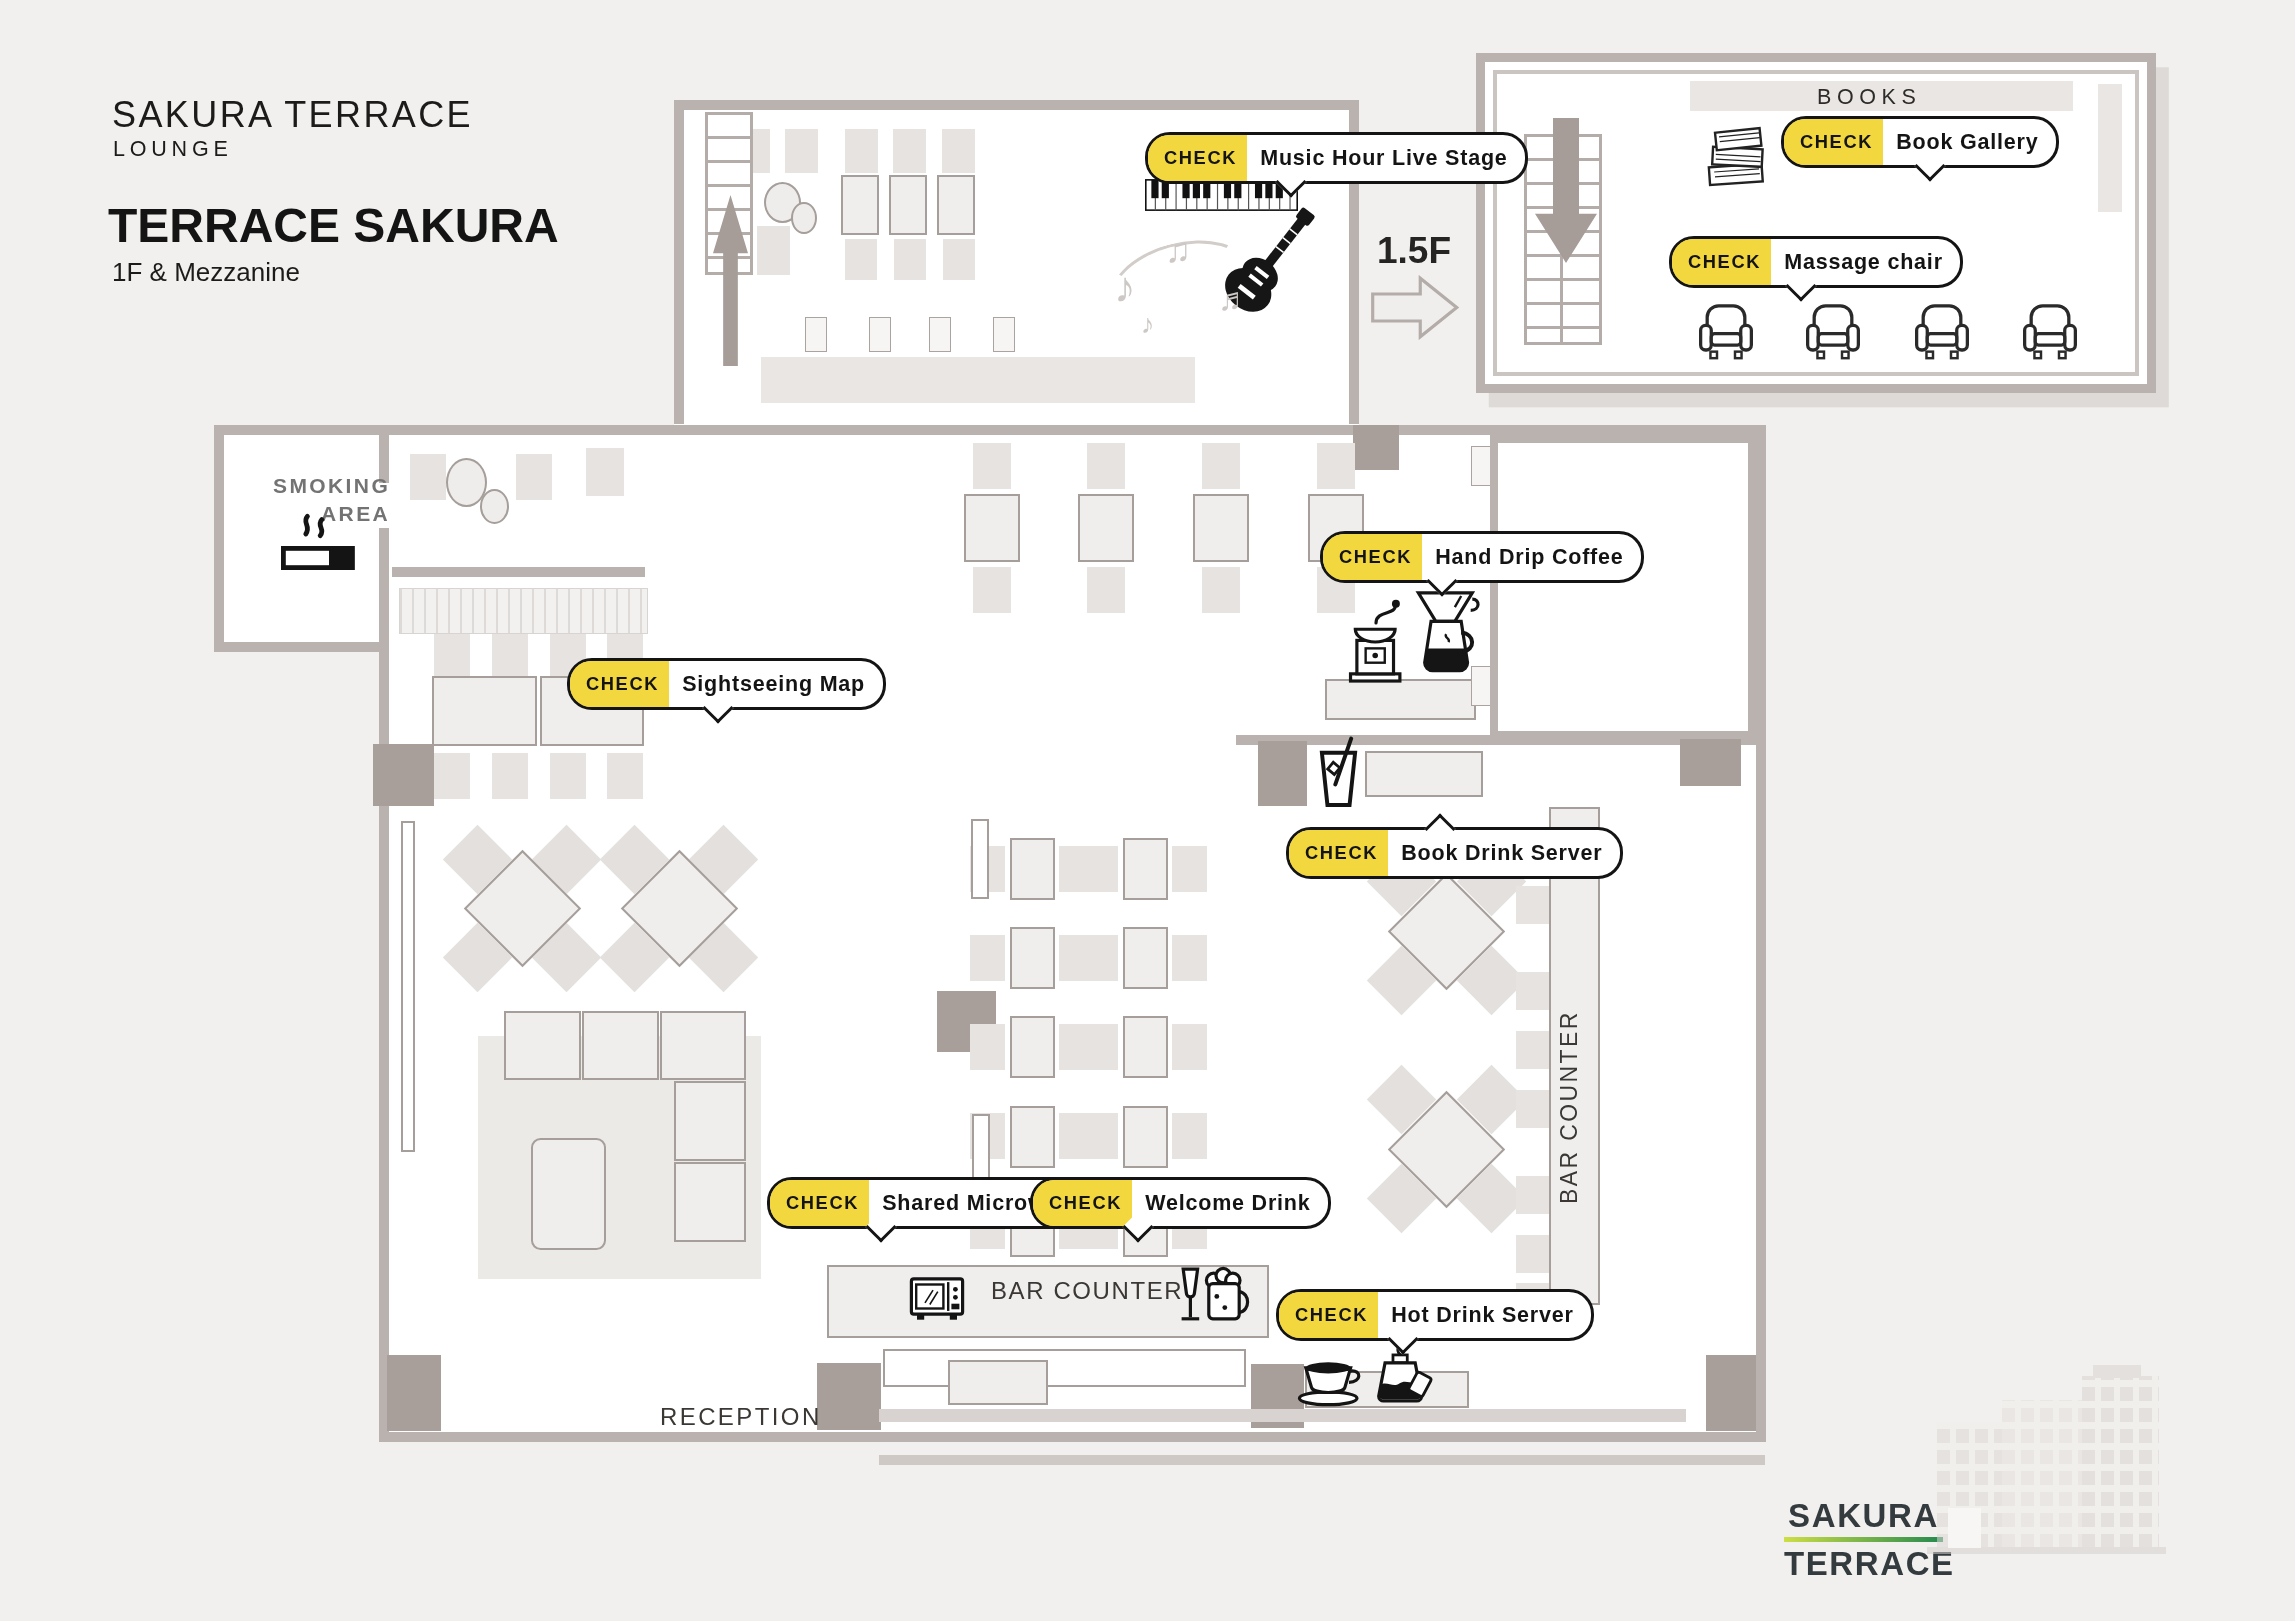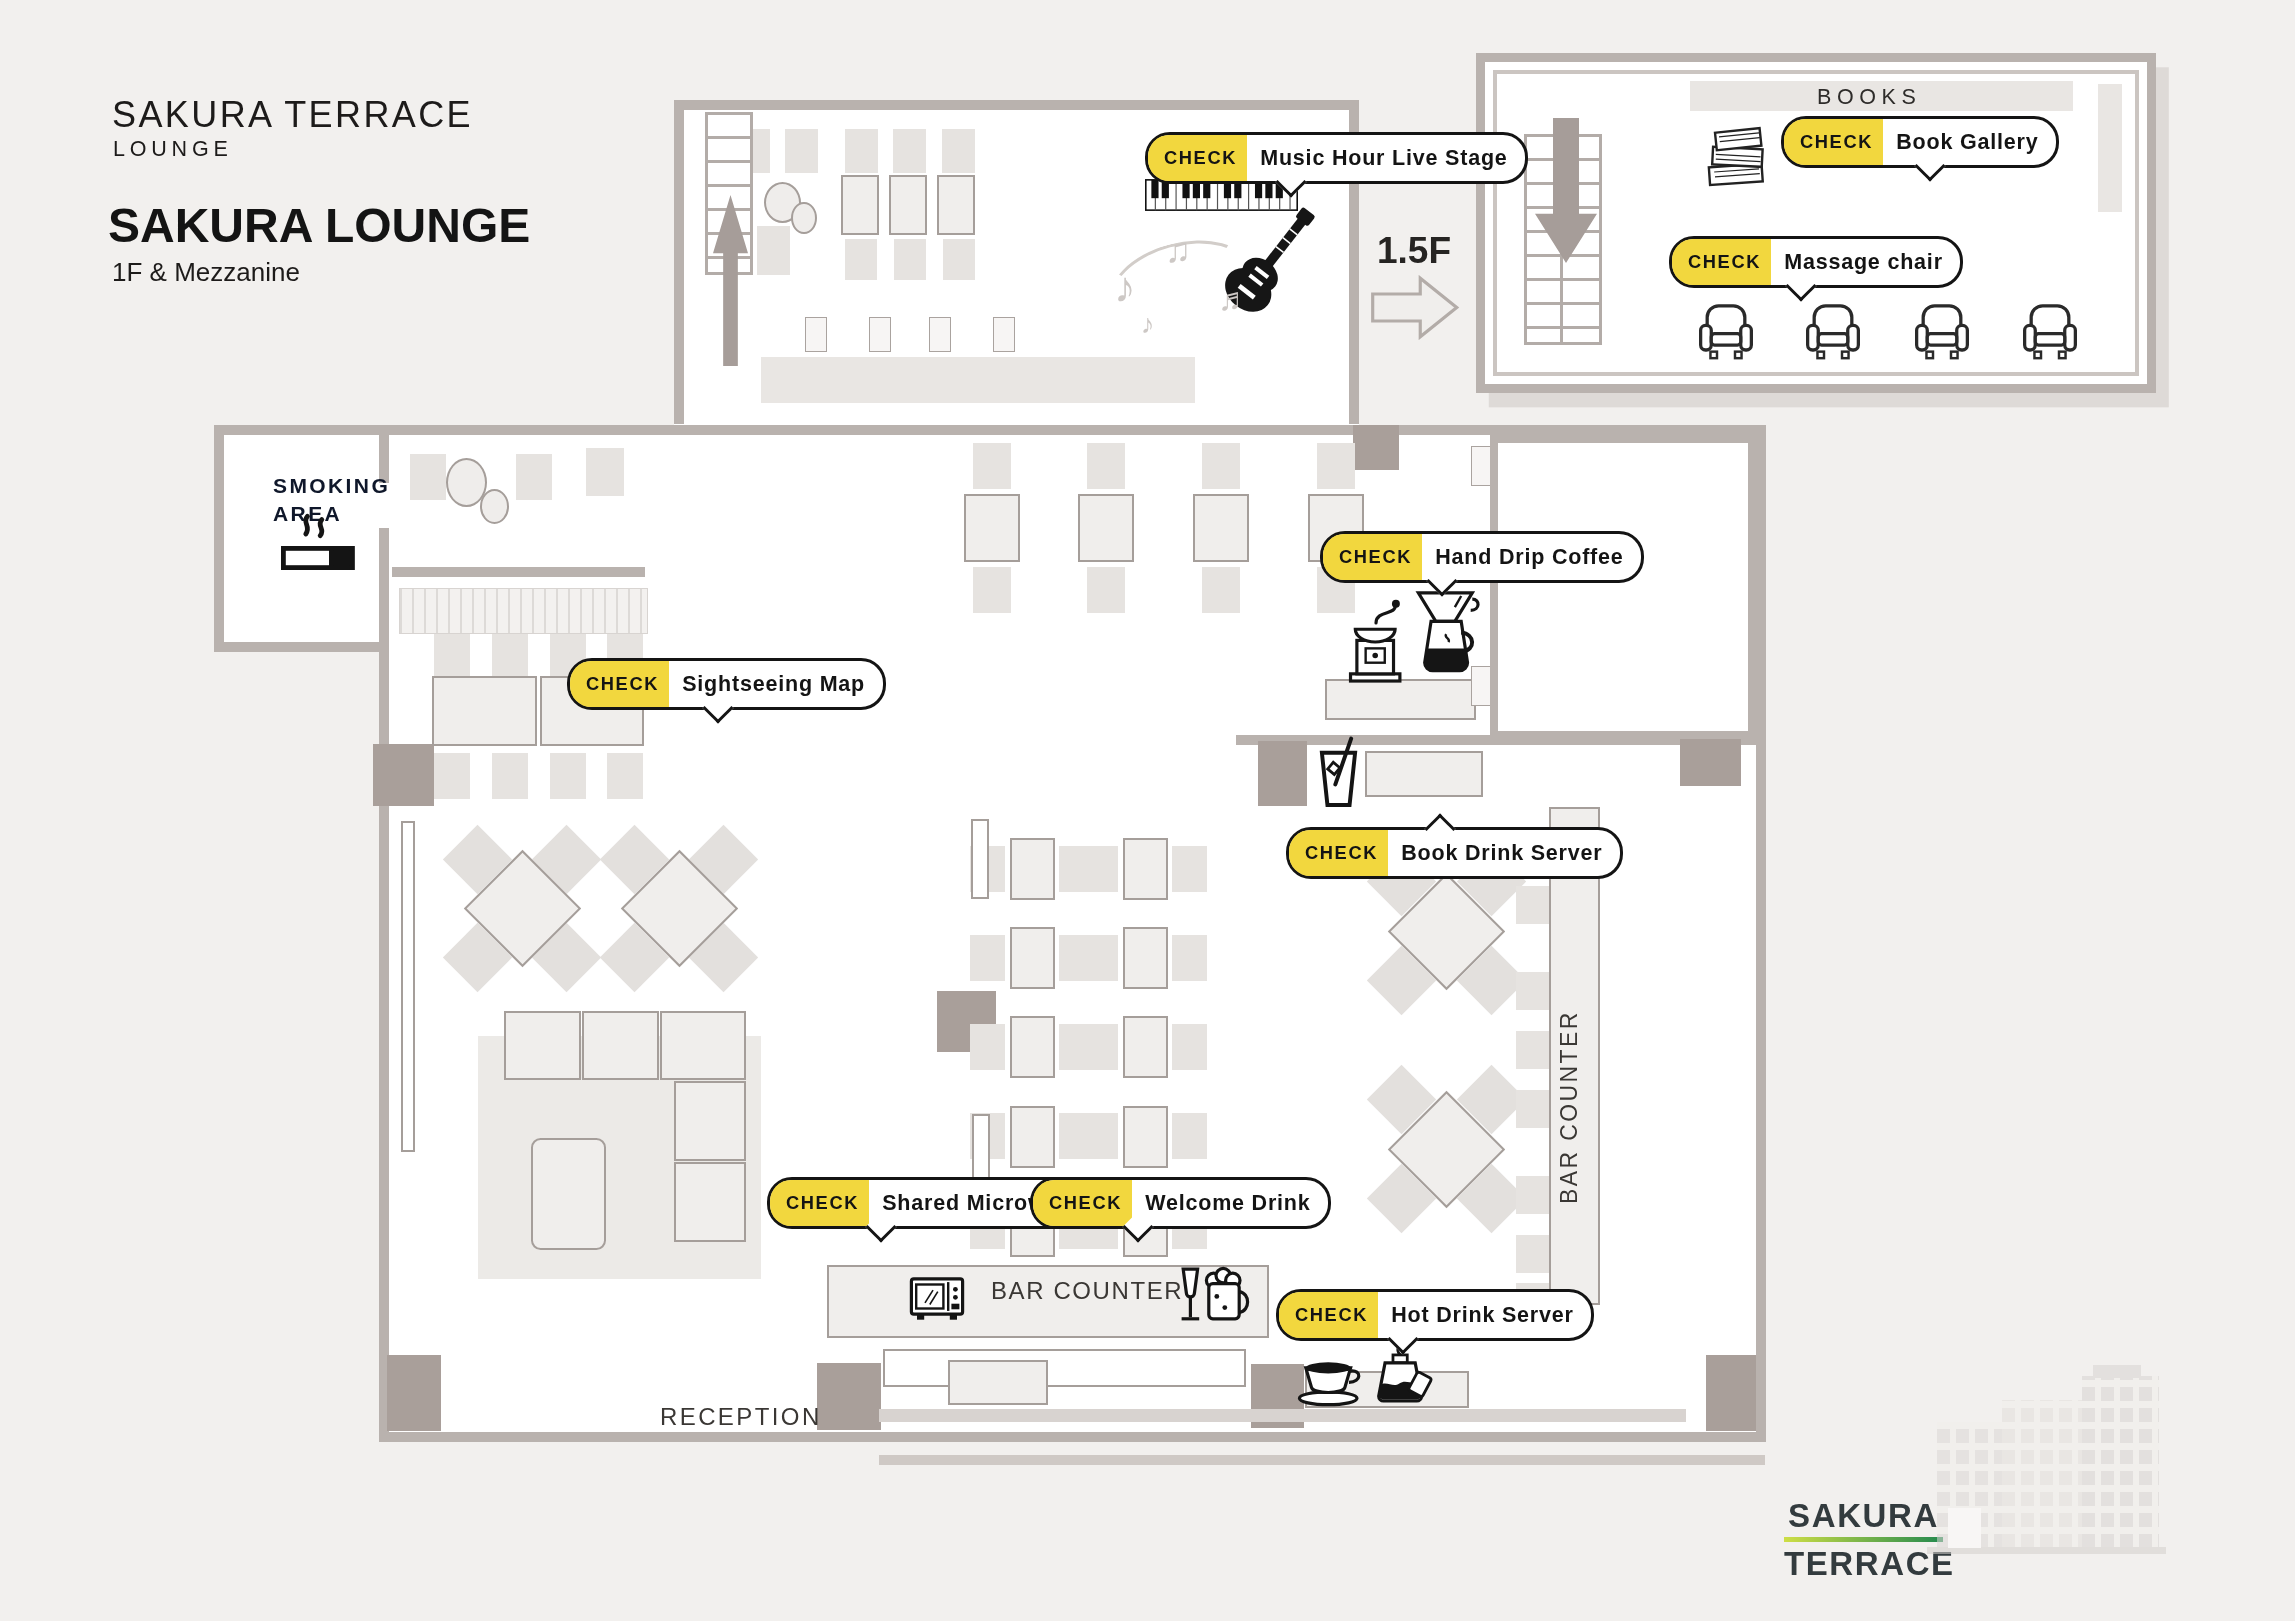--- a/index.html
+++ b/index.html
@@ -36,21 +36,21 @@
   .blabel{display:flex;align-items:center;padding:0 17.5px 0 12.8px;font-size:21.5px;font-weight:bold;color:#141414;letter-spacing:0.8px;}
   .tail{position:absolute;width:19px;height:19px;background:#fff;transform:rotate(45deg);z-index:39;}
   .tail.down{bottom:-12px;border-right:3.2px solid #141414;border-bottom:3.2px solid #141414;}
   .tail.up{top:-12px;border-left:3.2px solid #141414;border-top:3.2px solid #141414;}
   .title-brand{font-size:36px;letter-spacing:2.4px;color:#1d1b1a;font-weight:500;}
   .title-kyoto{font-size:21.5px;letter-spacing:4.8px;color:#1d1b1a;font-weight:500;}
   .title-main{font-size:48px;font-weight:800;color:#141414;letter-spacing:0px;}
   .title-sub{font-size:26px;color:#1d1b1a;font-weight:400;}
   .floor-badge{font-size:37px;font-weight:800;color:#262422;text-align:center;}
   .books-lbl{font-size:21.5px;letter-spacing:5.6px;color:#2e2c2a;}
-  .smoking-lbl{font-size:21px;letter-spacing:2.4px;font-weight:600;color:#0f172a;line-height:1.35;}
+  .smoking-lbl{font-size:21px;letter-spacing:2.4px;font-weight:600;color:#737373;line-height:1.35;text-align:right;}
   .barcounter-h{font-size:24px;letter-spacing:1.6px;color:#3a3734;}
   .barcounter-v{font-size:23px;letter-spacing:2.4px;color:#3a3734;writing-mode:vertical-rl;transform:rotate(180deg);}
   .reception-lbl{font-size:24px;letter-spacing:2.4px;color:#3a3734;}
   .foot-jp{font-size:20px;color:#3b3b3b;}
   .foot-en{font-size:21.5px;color:#1d1d1d;font-weight:bold;}
   .logo-txt{font-size:33px;font-weight:800;color:#333b3e;letter-spacing:1.6px;text-align:center;}
   .logo-line{height:5.6px;background:linear-gradient(90deg,#cede45,#23894e);margin:1.6px 0 2.4px 0;}
   .note{position:absolute;color:#cdc8c5;}
   .arc{position:absolute;border:3.2px solid #d2cdc9;border-color:#d2cdc9 transparent transparent transparent;border-radius:50%;transform:rotate(-15deg);}
   .bldg{position:absolute;opacity:.55;}
@@ -58,21 +58,21 @@
      repeating-linear-gradient(0deg,transparent 0 14.3px,#f1efec 14.3px 21px),
      repeating-linear-gradient(90deg,transparent 0 12.8px,#f1efec 12.8px 19px);}
 </style>
 </head>
 <body>
 
 <div class="canvas">
 
   <div class="abs title-brand" style="left:112px;top:94px;">SAKURA TERRACE</div>
   <div class="abs title-kyoto" style="left:113px;top:137px;">LOUNGE</div>
-  <div class="abs title-main" style="left:108px;top:198px;">SAKURA LOUNGE</div>
+  <div class="abs title-main" style="left:108px;top:198px;">TERRACE SAKURA</div>
   <div class="abs title-sub" style="left:112px;top:257px;">1F &amp; Mezzanine</div>
 
   <div class="room" style="left:379px;top:426px;width:1387px;height:1015px;"></div>
   <div class="room" style="left:674px;top:100px;width:685px;height:335px;"></div>
   <div class="room" style="left:214px;top:434px;width:171px;height:215px;"></div>
 
   <div id="furniture">
       <div class="wall" style="left: 214px; top: 425px; width: 1552px; height: 10.4px;"></div>
       <div class="wall" style="left: 379px; top: 1432px; width: 1387px; height: 10.4px;"></div>
       <div class="wall" style="left: 379px; top: 435px; width: 9.6px; height: 48px;"></div>

